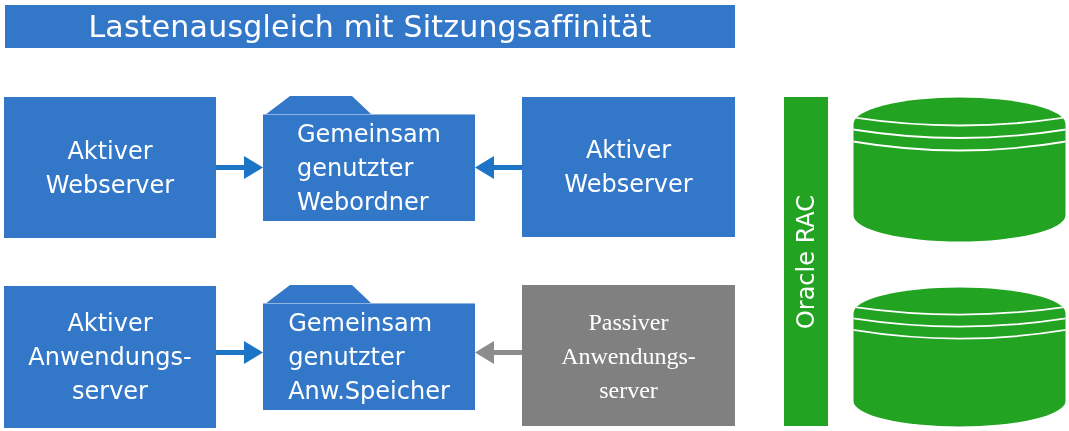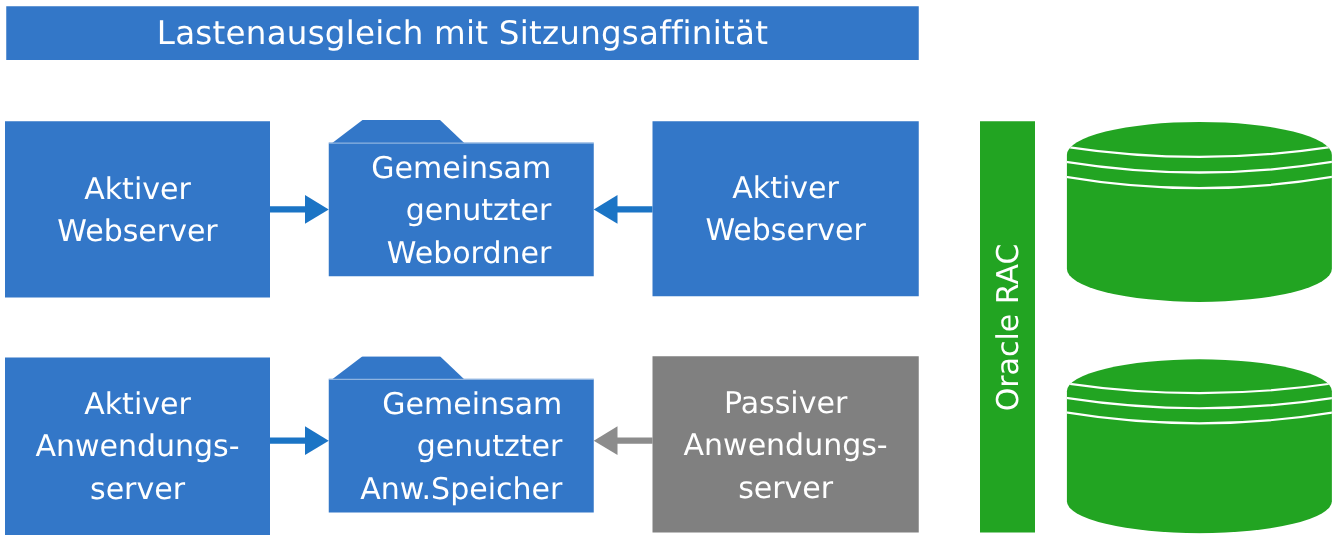--- a/index.html
+++ b/index.html
@@ -16,28 +16,28 @@
     --accent-blue:#3377C8; --arrow-blue:#1B74C5; --passive-gray:#808080;
     --arrow-gray:#8C8C8C; --db-green:#22A422; --label-white:#FFFFFF;
   }
 
   .banner {
     left:5px; top:5px; width:730px; height:43px;
     background:var(--accent-blue);
     display:flex; align-items:center; justify-content:center;
   }
   .banner .title {
-    color:var(--label-white); font-size:26px; letter-spacing:0.2px; white-space:nowrap;
+    color:var(--label-white); font-size:30px; letter-spacing:0.2px; white-space:nowrap;
   }
 
   .node {
     display:flex; align-items:center; justify-content:center; text-align:center;
   }
   .node.blue { background:var(--accent-blue);text-align:center; }
-  .node.gray { background:var(--passive-gray); }
+  .node.gray { background:var(--passive-gray);font-family:Liberation Serif, serif; }
   .label {
     color:var(--label-white); font-size:24px; line-height:34px; white-space:pre-line;
   }
 
   .box-web-left  { left:4px;   top:97px;  width:212px; height:141px; }
   .box-web-right { left:522px; top:97px;  width:213px; height:140px; }
   .box-app-left  { left:4px;   top:286px; width:212px; height:142px; }
   .box-app-right { left:522px; top:285px; width:213px; height:141px; }
 
   .folder { width:212px; height:124px; }
@@ -45,21 +45,21 @@
   .folder-2 { left:263px; top:285px; }
   .folder-tab {
     position:absolute; left:0; top:0; width:212px; height:19px;
     background:var(--accent-blue);
     clip-path:polygon(2px 100%, 27px 0, 89px 0, 109px 100%);
   }
   .folder-body {
     position:absolute; left:0; top:18px; width:212px; height:106px;
     background:var(--accent-blue);
     border-top:1px solid rgba(255,255,255,0.45);
-    display:flex; align-items:center; justify-content:center; text-align:right;
+    display:flex; align-items:center; justify-content:center; text-align:left;
   }
 
   svg.arrow { overflow:visible; }
   .arrow-blue-fill { fill:var(--arrow-blue); }
   .arrow-gray-fill { fill:var(--arrow-gray); }
 
   .rac-bar {
     left:784px; top:97px; width:44px; height:329px;
     background:var(--db-green);
   }

